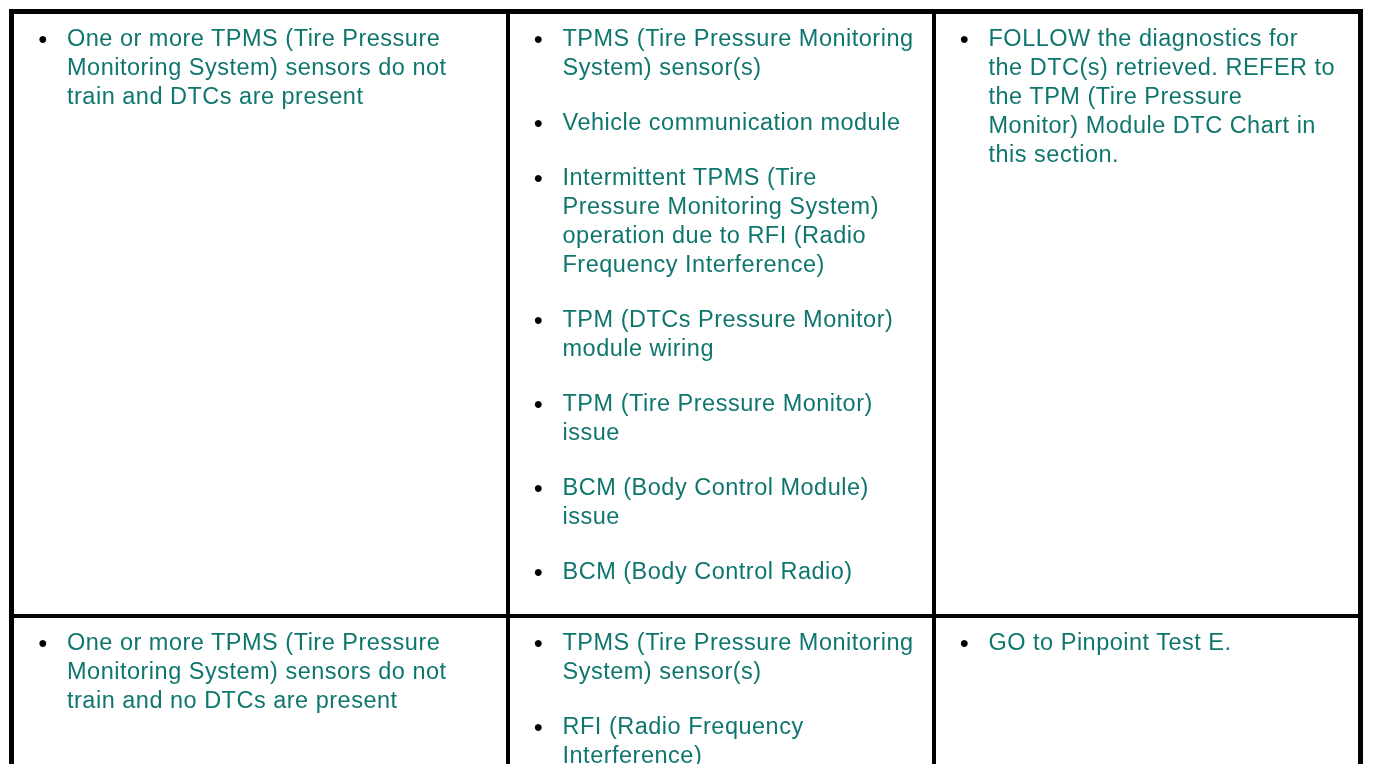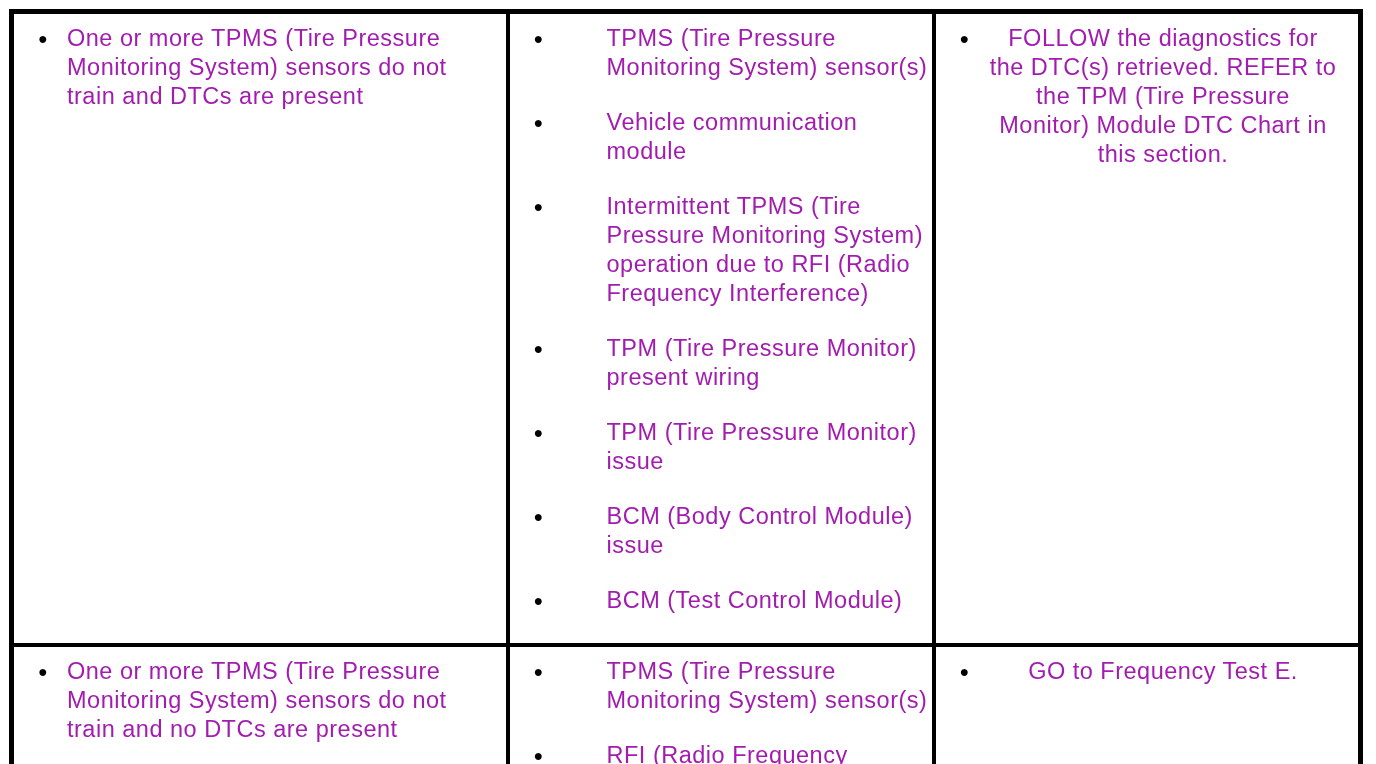--- a/index.html
+++ b/index.html
@@ -39,25 +39,25 @@
   .bullet {
     flex: 0 0 29px;
     font-size: 16px;
     line-height: 29px;
     color: #000000;
   }
   .txt {
     font-size: 23.5px;
     line-height: 29px;
     letter-spacing: 0.5px;
-    color: #a21caf;
+    color: #0f766e;
   }
   td.col-symptom .txt { width: 412px; }
-  td.col-sources .txt { width: 356px; margin-left: 44px; }
-  td.col-action  .txt { width: 349px; text-align: center; }
+  td.col-sources .txt { width: 356px; }
+  td.col-action  .txt { width: 349px; }
 </style>
 </head>
 <body>
 
 <div class="sheet">
   <table class="symptom-chart">
     <colgroup>
       <col style="width:496px">
       <col style="width:426px">
       <col style="width:427px">
@@ -78,33 +78,33 @@
           <div class="item">
             <span class="bullet">●</span>
             <span class="txt">Vehicle communication module</span>
           </div>
           <div class="item">
             <span class="bullet">●</span>
             <span class="txt">Intermittent TPMS (Tire Pressure Monitoring System) operation due to RFI (Radio Frequency Interference)</span>
           </div>
           <div class="item">
             <span class="bullet">●</span>
-            <span class="txt">TPM (Tire Pressure Monitor) present wiring</span>
+            <span class="txt">TPM (DTCs Pressure Monitor) module wiring</span>
           </div>
           <div class="item">
             <span class="bullet">●</span>
             <span class="txt">TPM (Tire Pressure Monitor) issue</span>
           </div>
           <div class="item">
             <span class="bullet">●</span>
             <span class="txt">BCM (Body Control Module) issue</span>
           </div>
           <div class="item">
             <span class="bullet">●</span>
-            <span class="txt">BCM (Test Control Module)</span>
+            <span class="txt">BCM (Body Control Radio)</span>
           </div>
         </td>
         <td class="col-action">
           <div class="item">
             <span class="bullet">●</span>
             <span class="txt">FOLLOW the diagnostics for the DTC(s) retrieved. REFER to the TPM (Tire Pressure Monitor) Module DTC Chart in this section.</span>
           </div>
         </td>
       </tr>
       <tr class="row-2">
@@ -120,19 +120,19 @@
             <span class="txt">TPMS (Tire Pressure Monitoring System) sensor(s)</span>
           </div>
           <div class="item">
             <span class="bullet">●</span>
             <span class="txt">RFI (Radio Frequency Interference)</span>
           </div>
         </td>
         <td class="col-action">
           <div class="item">
             <span class="bullet">●</span>
-            <span class="txt">GO to Frequency Test E.</span>
+            <span class="txt">GO to Pinpoint Test E.</span>
           </div>
         </td>
       </tr>
     </tbody>
   </table>
 </div>
 
 </body></html>

